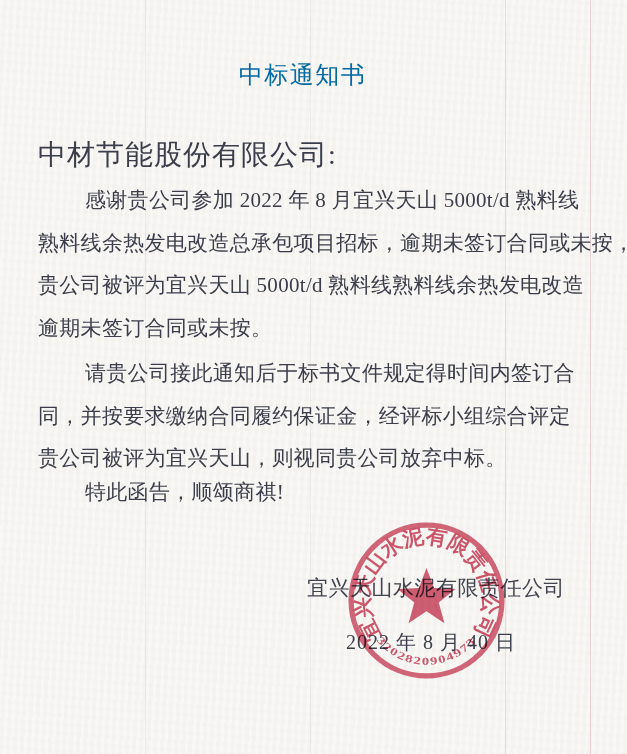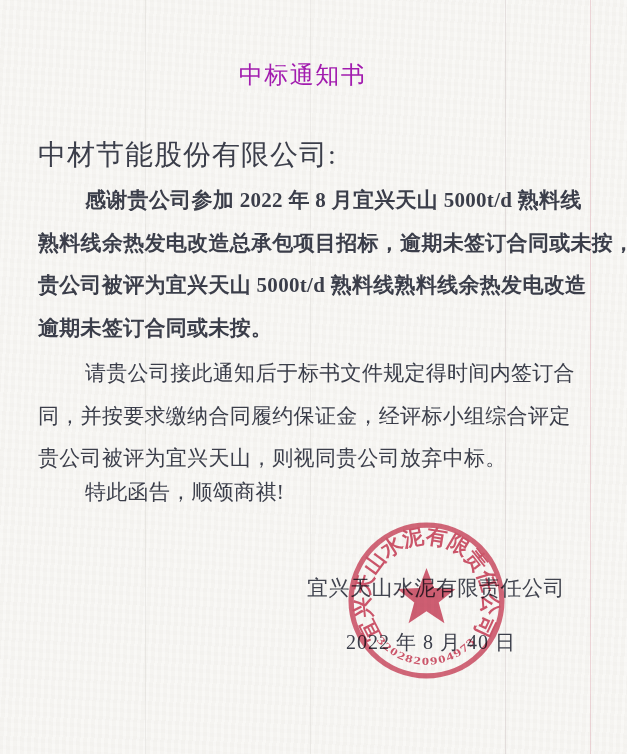--- a/index.html
+++ b/index.html
@@ -26,33 +26,33 @@
   }
   .scan-line.l1{left:145px;background:rgba(190,185,180,.22);}
   .scan-line.l2{left:310px;background:rgba(190,185,180,.18);}
   .scan-line.l3{left:505px;background:rgba(185,170,172,.30);}
   .scan-line.l4{left:590px;background:rgba(215,150,160,.35);}
 
   .title{
     position:absolute;top:59px;left:0;right:22px;
     text-align:center;
     font-size:24px;letter-spacing:1.5px;
-    color:#a21caf;
+    color:#0369a1;
   }
   .addressee{
     position:absolute;top:136px;left:38px;
     font-size:28px;letter-spacing:1px;
   }
   .para{
     position:absolute;left:38px;width:572px;
     font-size:21px;line-height:42.5px;letter-spacing:.3px;
   }
   .para .line{white-space:nowrap;}
   .line.indent{padding-left:47px;}
-  #para1{top:179px;font-weight:bold;}
+  #para1{top:179px;}
   #para2{top:352px;}
   #closing{top:471px;}
 
   .company-line{
     position:absolute;top:574px;left:307px;
     font-size:21px;letter-spacing:.5px;
     color:#41444f;
   }
   .date-line{
     position:absolute;top:629px;left:346px;

